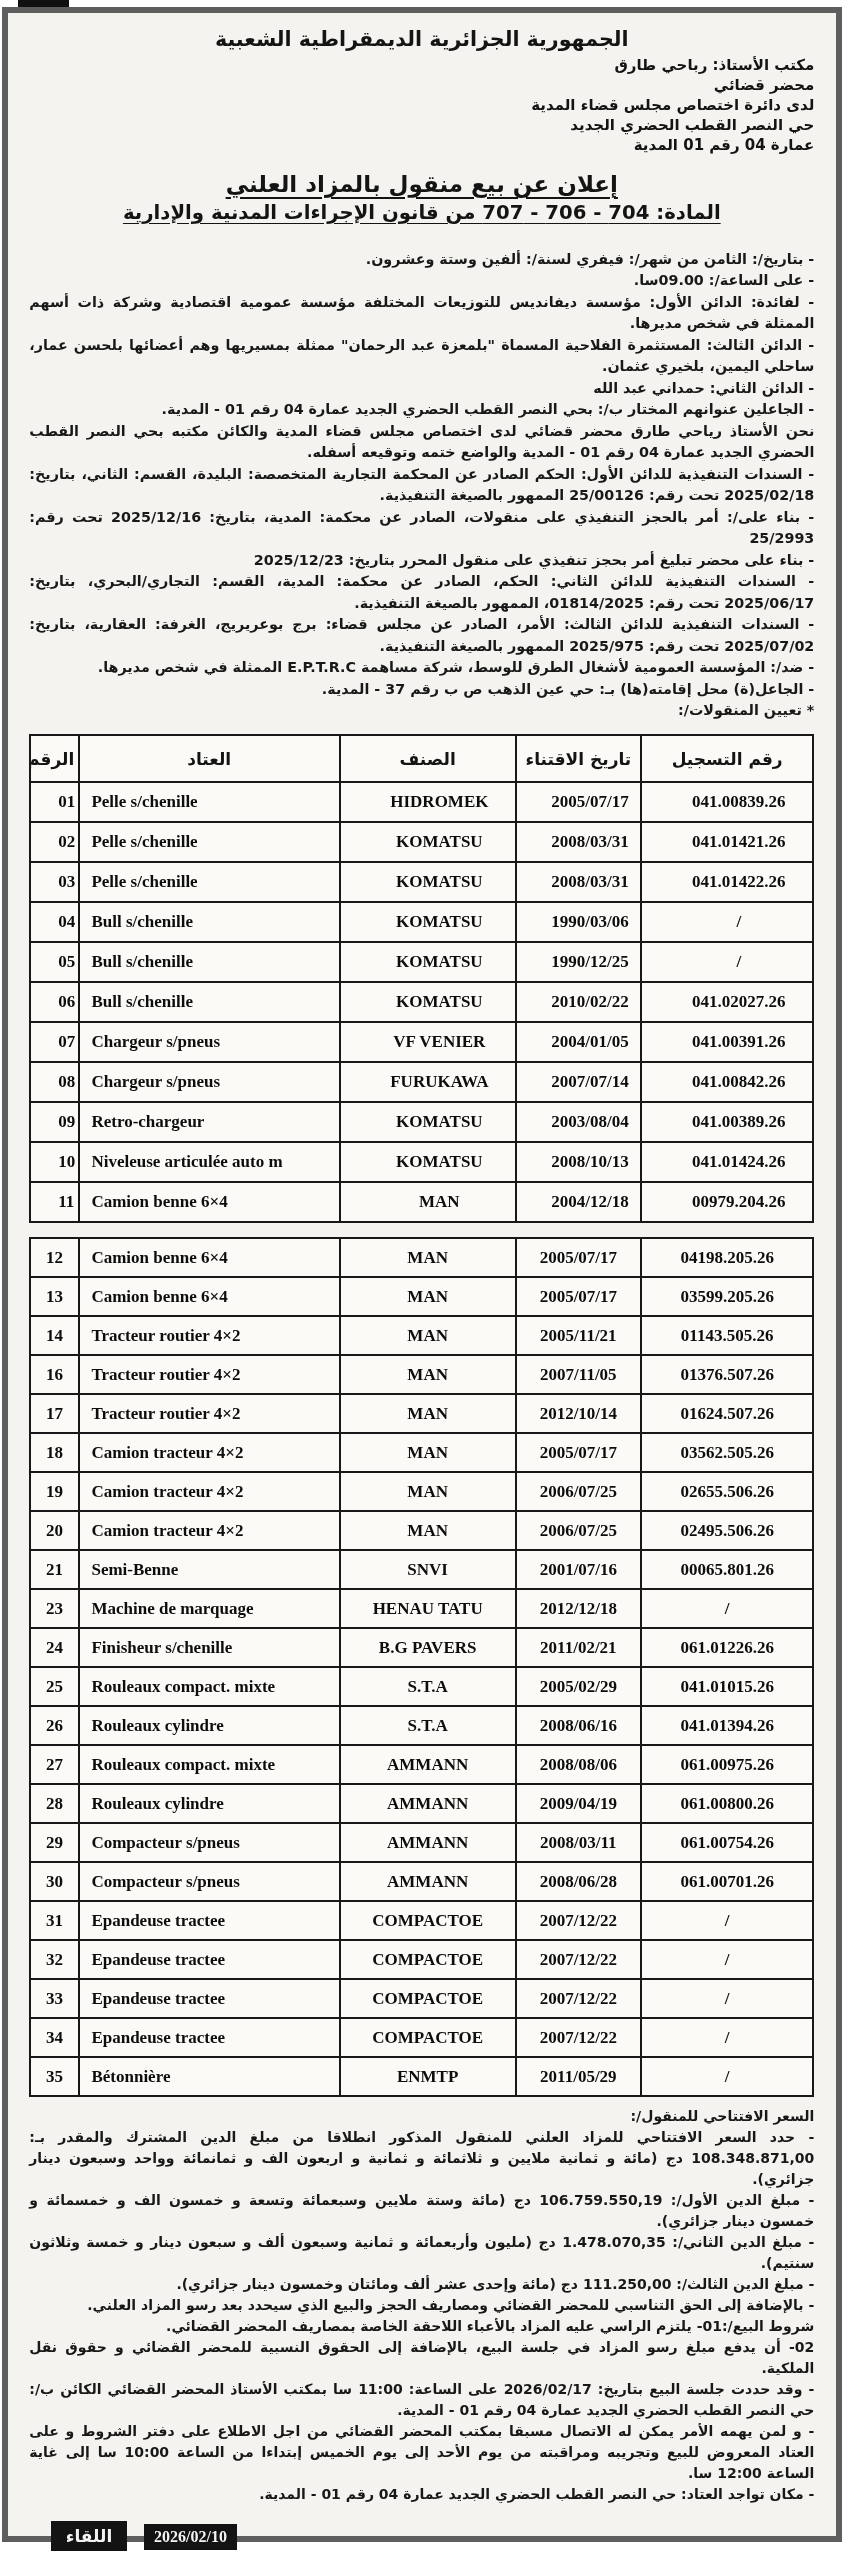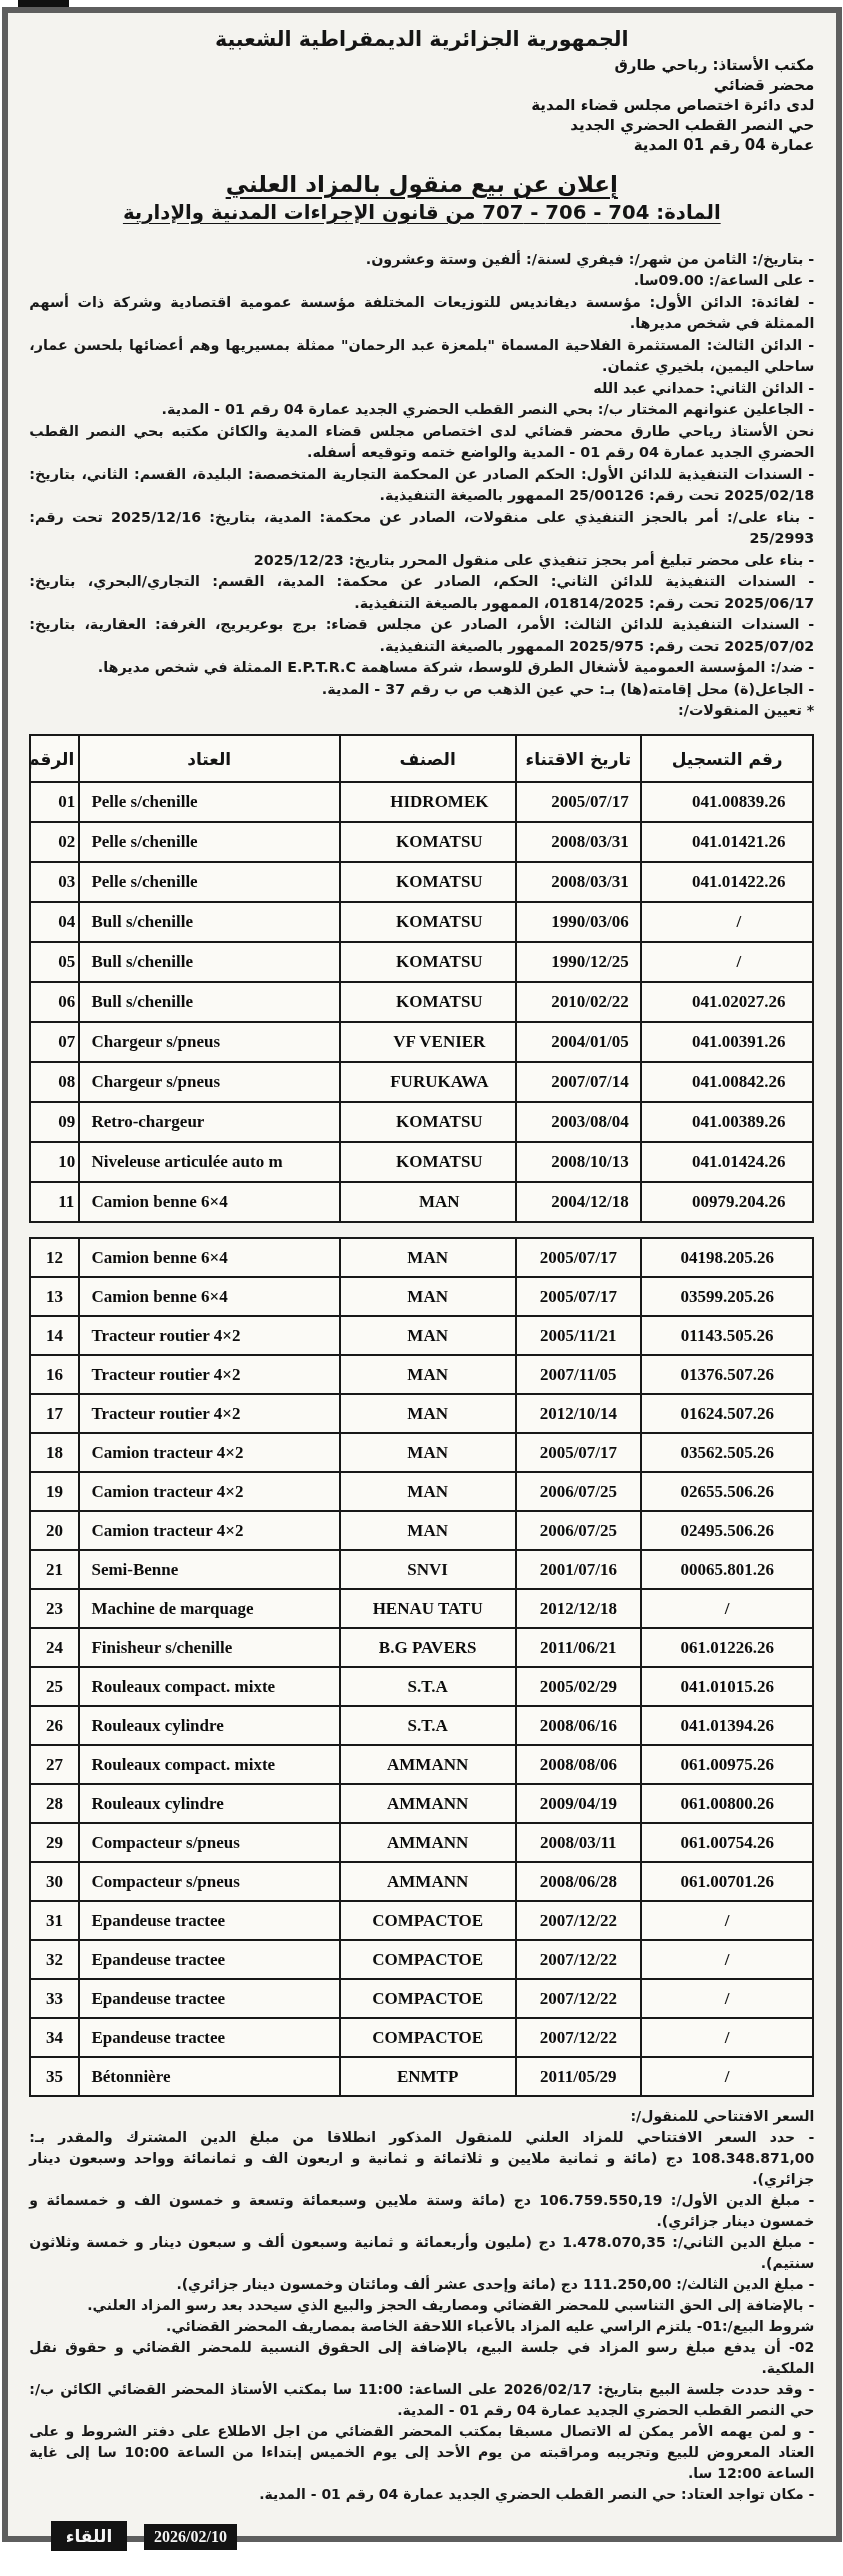--- a/index.html
+++ b/index.html
@@ -271,21 +271,21 @@
             <td class="c-num">23</td>
             <td class="c-equip">Machine de marquage</td>
             <td class="c-brand">HENAU TATU</td>
             <td class="c-date">2012/12/18</td>
             <td class="c-reg">/</td>
           </tr>
           <tr>
             <td class="c-num">24</td>
             <td class="c-equip">Finisheur s/chenille</td>
             <td class="c-brand">B.G PAVERS</td>
-            <td class="c-date">2011/06/21</td>
+            <td class="c-date">2011/02/21</td>
             <td class="c-reg">061.01226.26</td>
           </tr>
           <tr>
             <td class="c-num">25</td>
             <td class="c-equip">Rouleaux compact. mixte</td>
             <td class="c-brand">S.T.A</td>
             <td class="c-date">2005/02/29</td>
             <td class="c-reg">041.01015.26</td>
           </tr>
           <tr>

